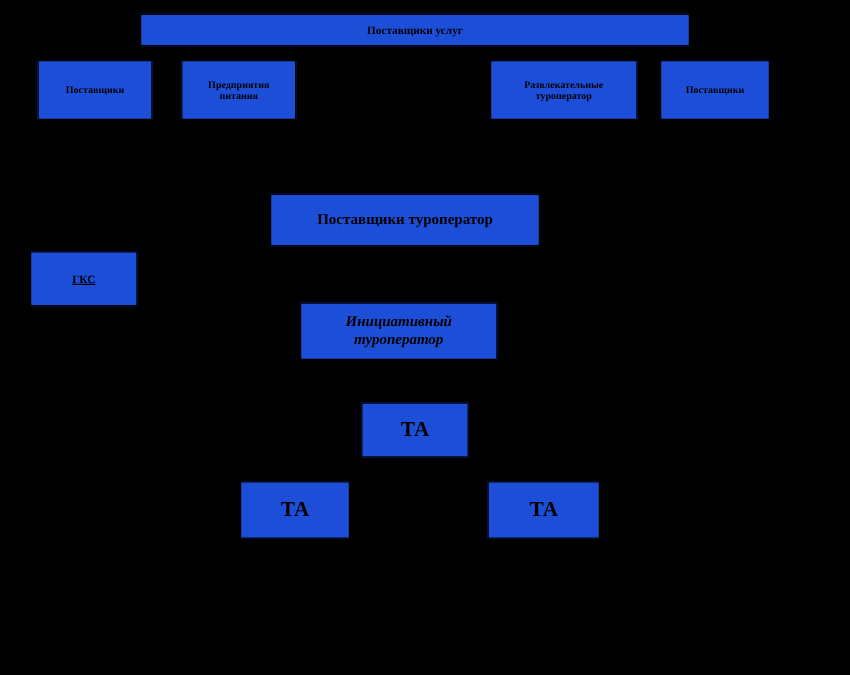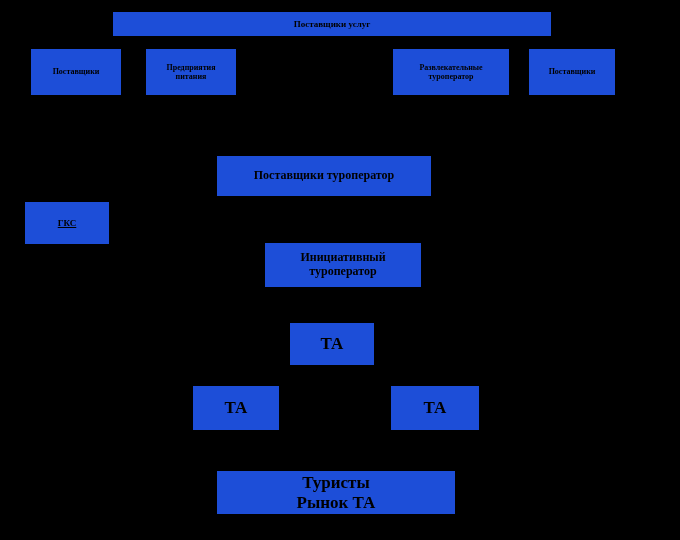--- a/index.html
+++ b/index.html
@@ -74,34 +74,30 @@
   </div>
 
   <div class="box t-med" style="left:216px; top:155px; width:216px; height:42px;">
     <span>Поставщики туроператор</span>
   </div>
 
   <div class="box t-small" style="left:24px; top:201px; width:86px; height:44px;text-decoration:underline;">
     <span>ГКС</span>
   </div>
 
-  <div class="box t-med" style="left:264px; top:242px; width:158px; height:46px;">
+  <div class="box t-med" style="left:240px; top:242px; width:158px; height:46px;font-style:italic;">
     <span>Инициативный
 туроператор</span>
   </div>
 
   <div class="box t-big" style="left:289px; top:322px; width:86px; height:44px;">
     <span>ТА</span>
   </div>
   <div class="box t-big" style="left:192px; top:385px; width:88px; height:46px;">
     <span>ТА</span>
   </div>
   <div class="box t-big" style="left:390px; top:385px; width:90px; height:46px;">
     <span>ТА</span>
   </div>
 
 
-  <div class="box t-big" style="left:216px; top:470px; width:240px; height:45px;">
-    <span>Туристы
-Рынок ТА</span>
-  </div>
 
 </div>
 
 </body></html>

